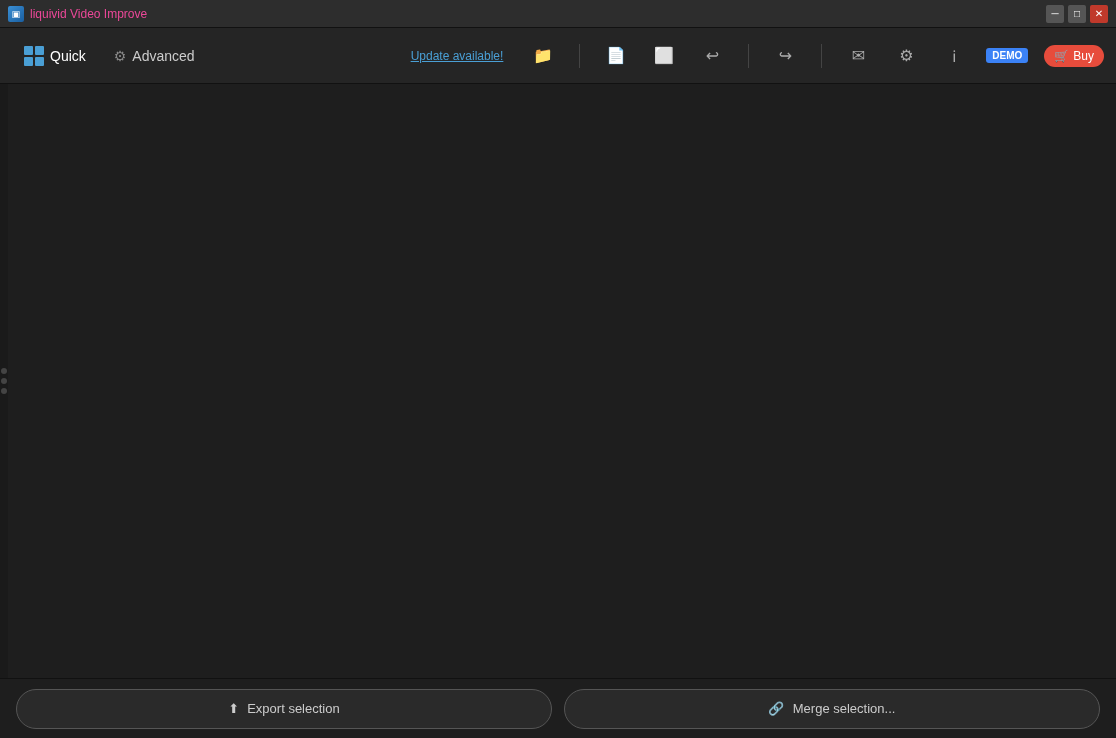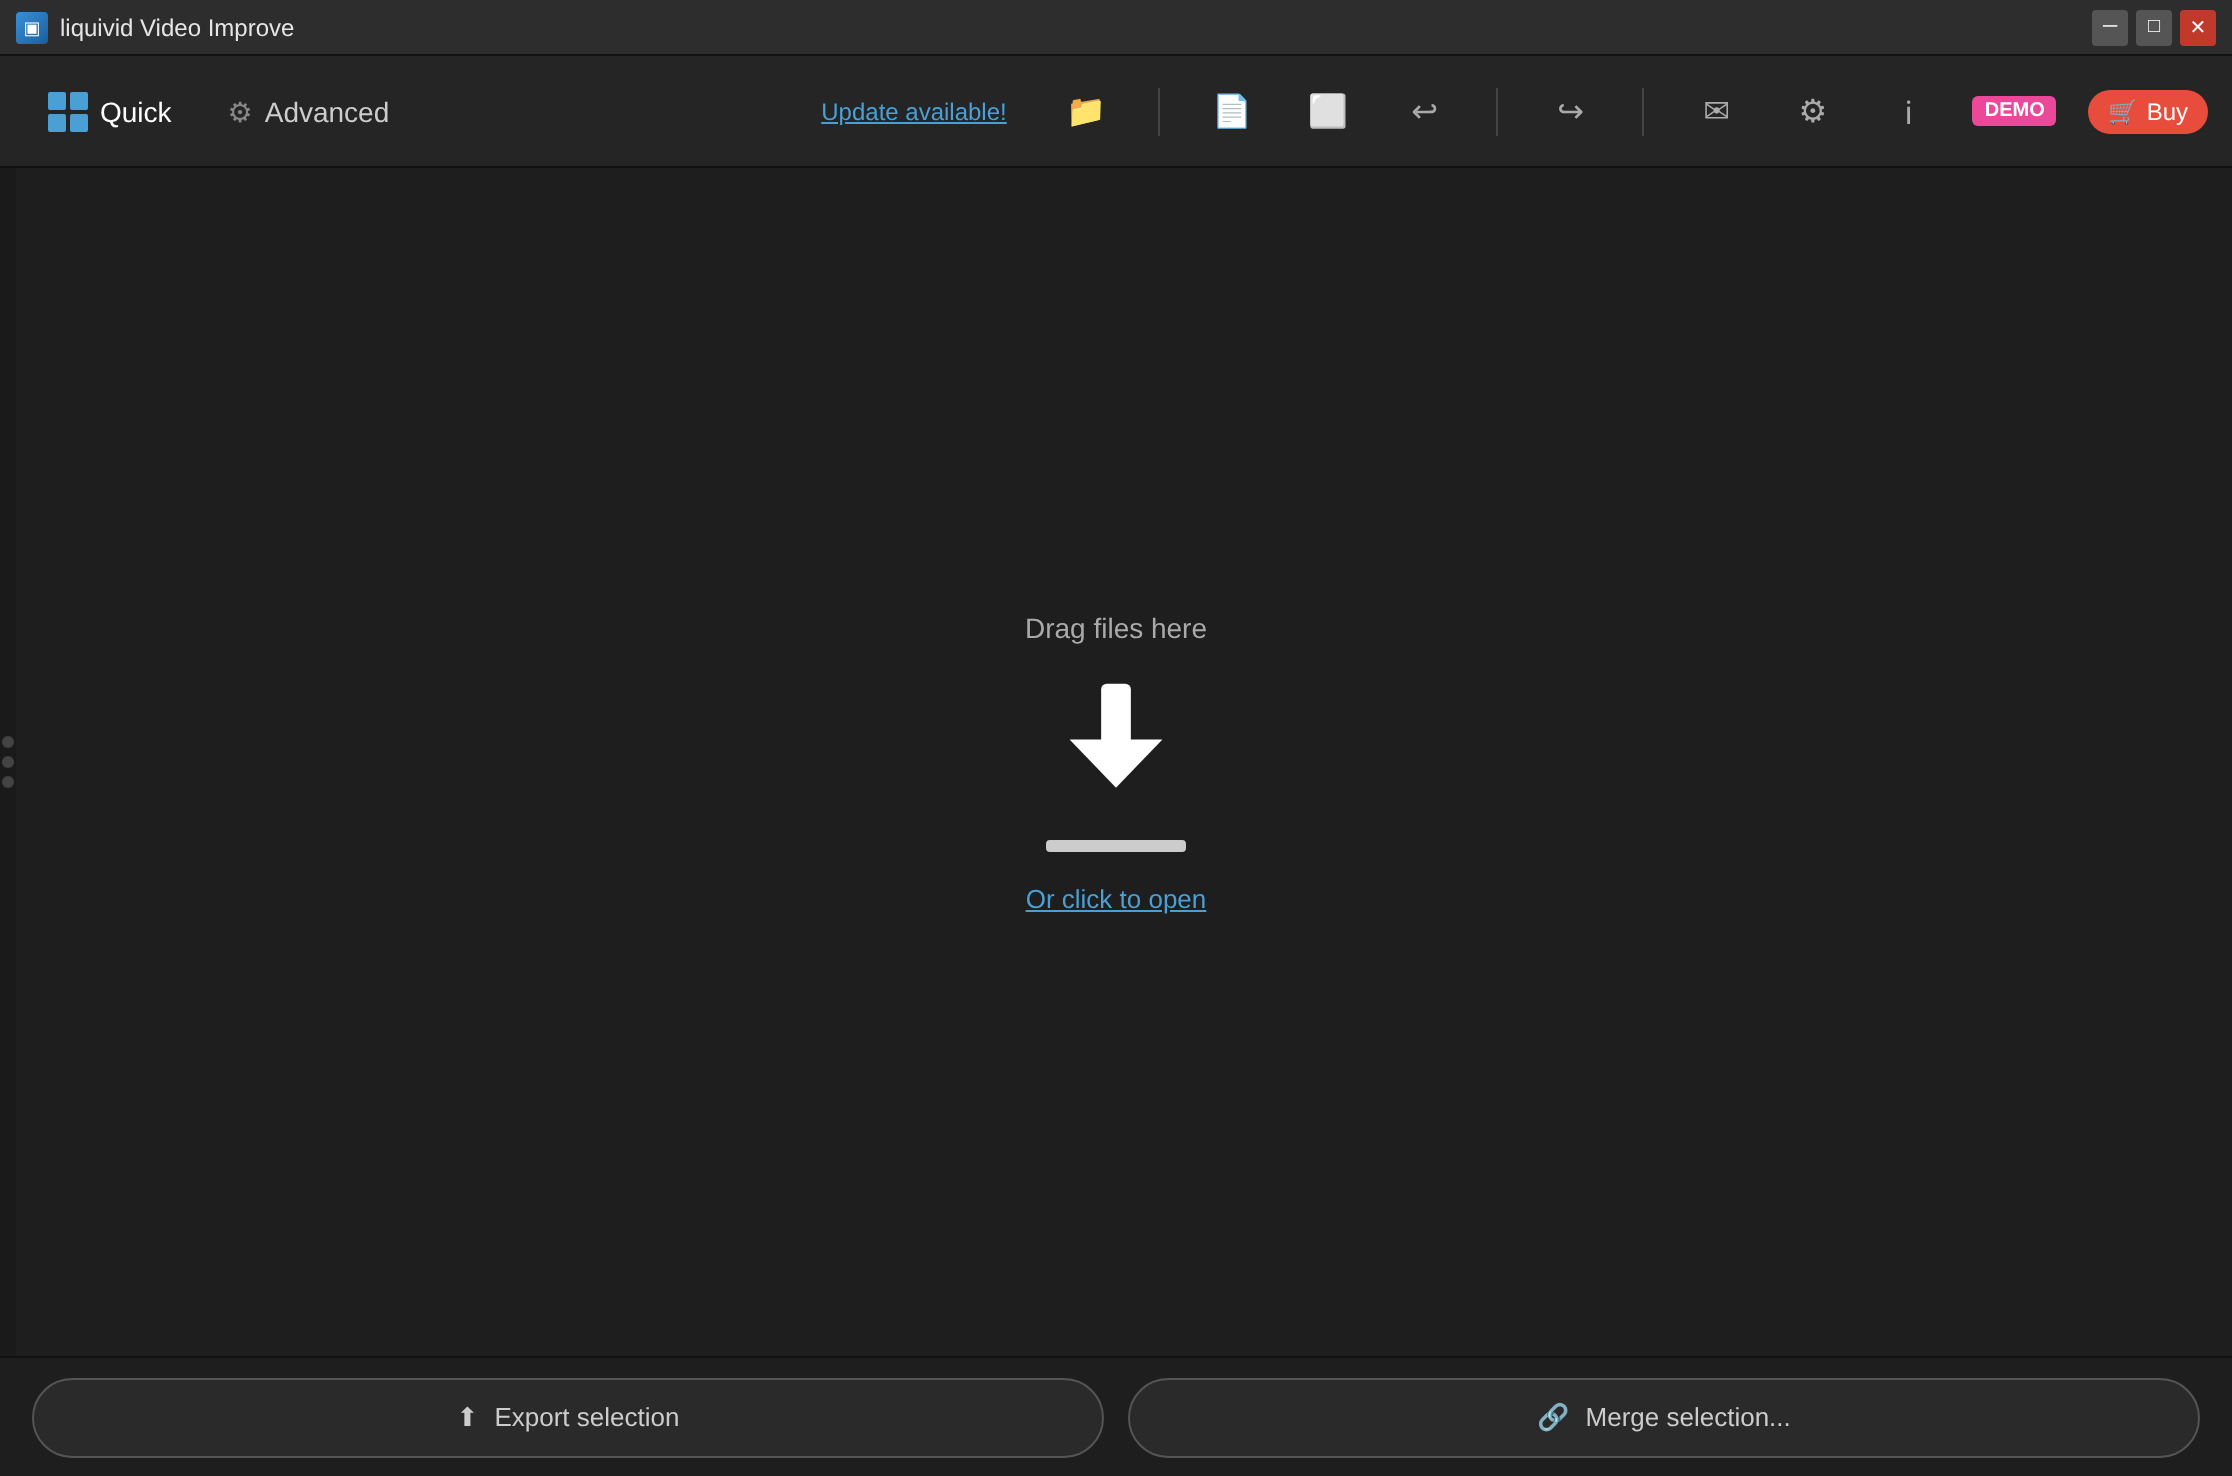--- a/index.html
+++ b/index.html
@@ -38,21 +38,21 @@
       background: linear-gradient(135deg, #3a8fd4, #1a5fa0);
       border-radius: 2px;
       display: flex;
       align-items: center;
       justify-content: center;
       font-size: 9px;
       color: white;
     }
 
     #title-text {
-      color: #e5e5e5;
+      color: #ec4899;
       font-size: 12px;
     }
 
     #window-controls {
       display: flex;
       gap: 4px;
     }
 
     .win-btn {
       width: 18px;
@@ -157,21 +157,21 @@
       background: transparent;
       color: #aaa;
       cursor: pointer;
       display: flex;
       align-items: center;
       justify-content: center;
       font-size: 16px;
     }
 
     .demo-badge {
-      background: #ec4899;
+      background: #3b82f6;
       color: white;
       font-size: 10px;
       font-weight: bold;
       padding: 2px 6px;
       border-radius: 3px;
     }
 
     .buy-btn {
       background: #e74c3c;
       color: white;
@@ -387,36 +387,20 @@
 <div id="main-content">
 
   <div id="left-edge">
     <div id="left-edge-items">
       <div class="edge-dot"></div>
       <div class="edge-dot"></div>
       <div class="edge-dot"></div>
     </div>
   </div>
 
-  <div id="drop-zone">
-    <span id="drop-text">Drag files here</span>
-
-    <div id="drop-arrow">
-      <svg class="drop-arrow-svg" viewBox="0 0 60 70" fill="none" xmlns="http://www.w3.org/2000/svg">
-
-        <rect x="22" y="2" width="16" height="35" rx="3" fill="white"></rect>
-
-        <path d="M5 32 L30 58 L55 32 Z" fill="white"></path>
-      </svg>
-    </div>
-
-    <div id="drop-bar"></div>
-
-    <span id="open-link">Or click to open</span>
-  </div>
 </div>
 
 <div id="bottom-bar">
   <button class="bottom-btn">
     <span>⬆</span>
     <span>Export selection</span>
   </button>
 
   <button class="bottom-btn">
     <span>🔗</span>

